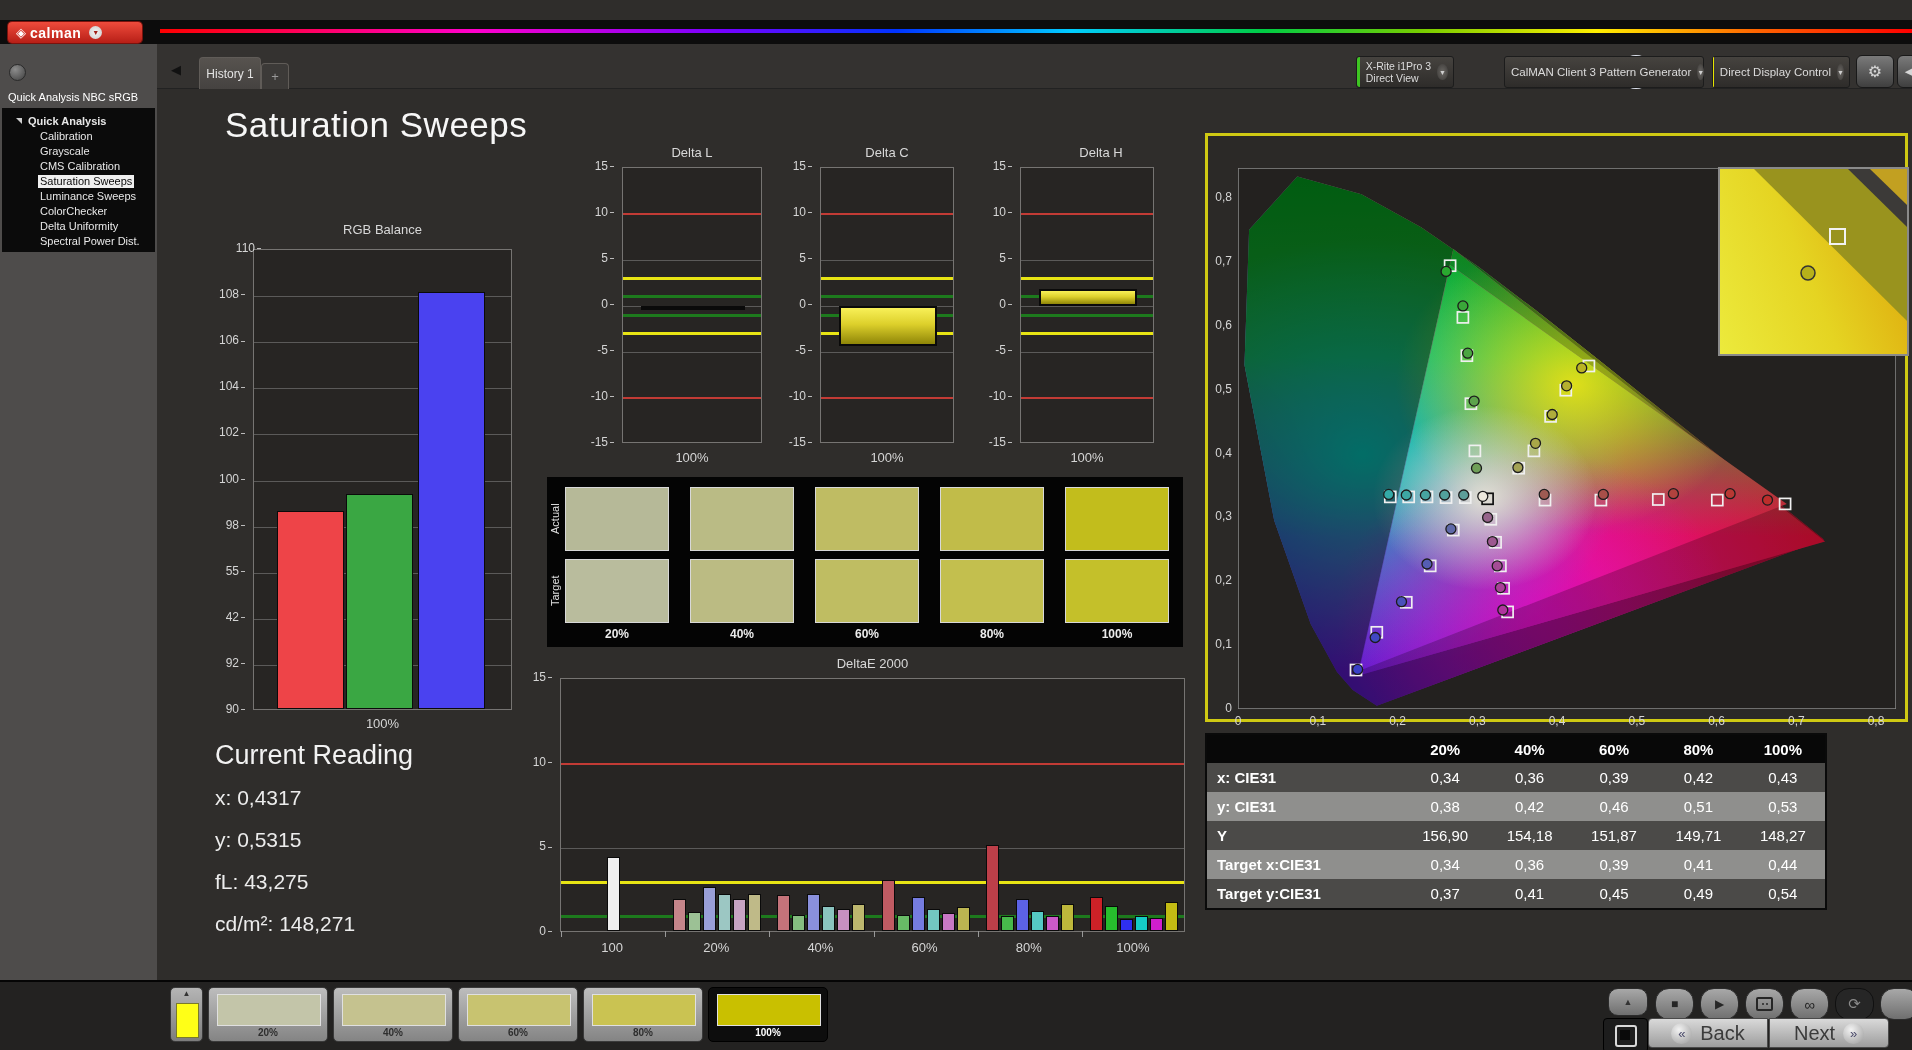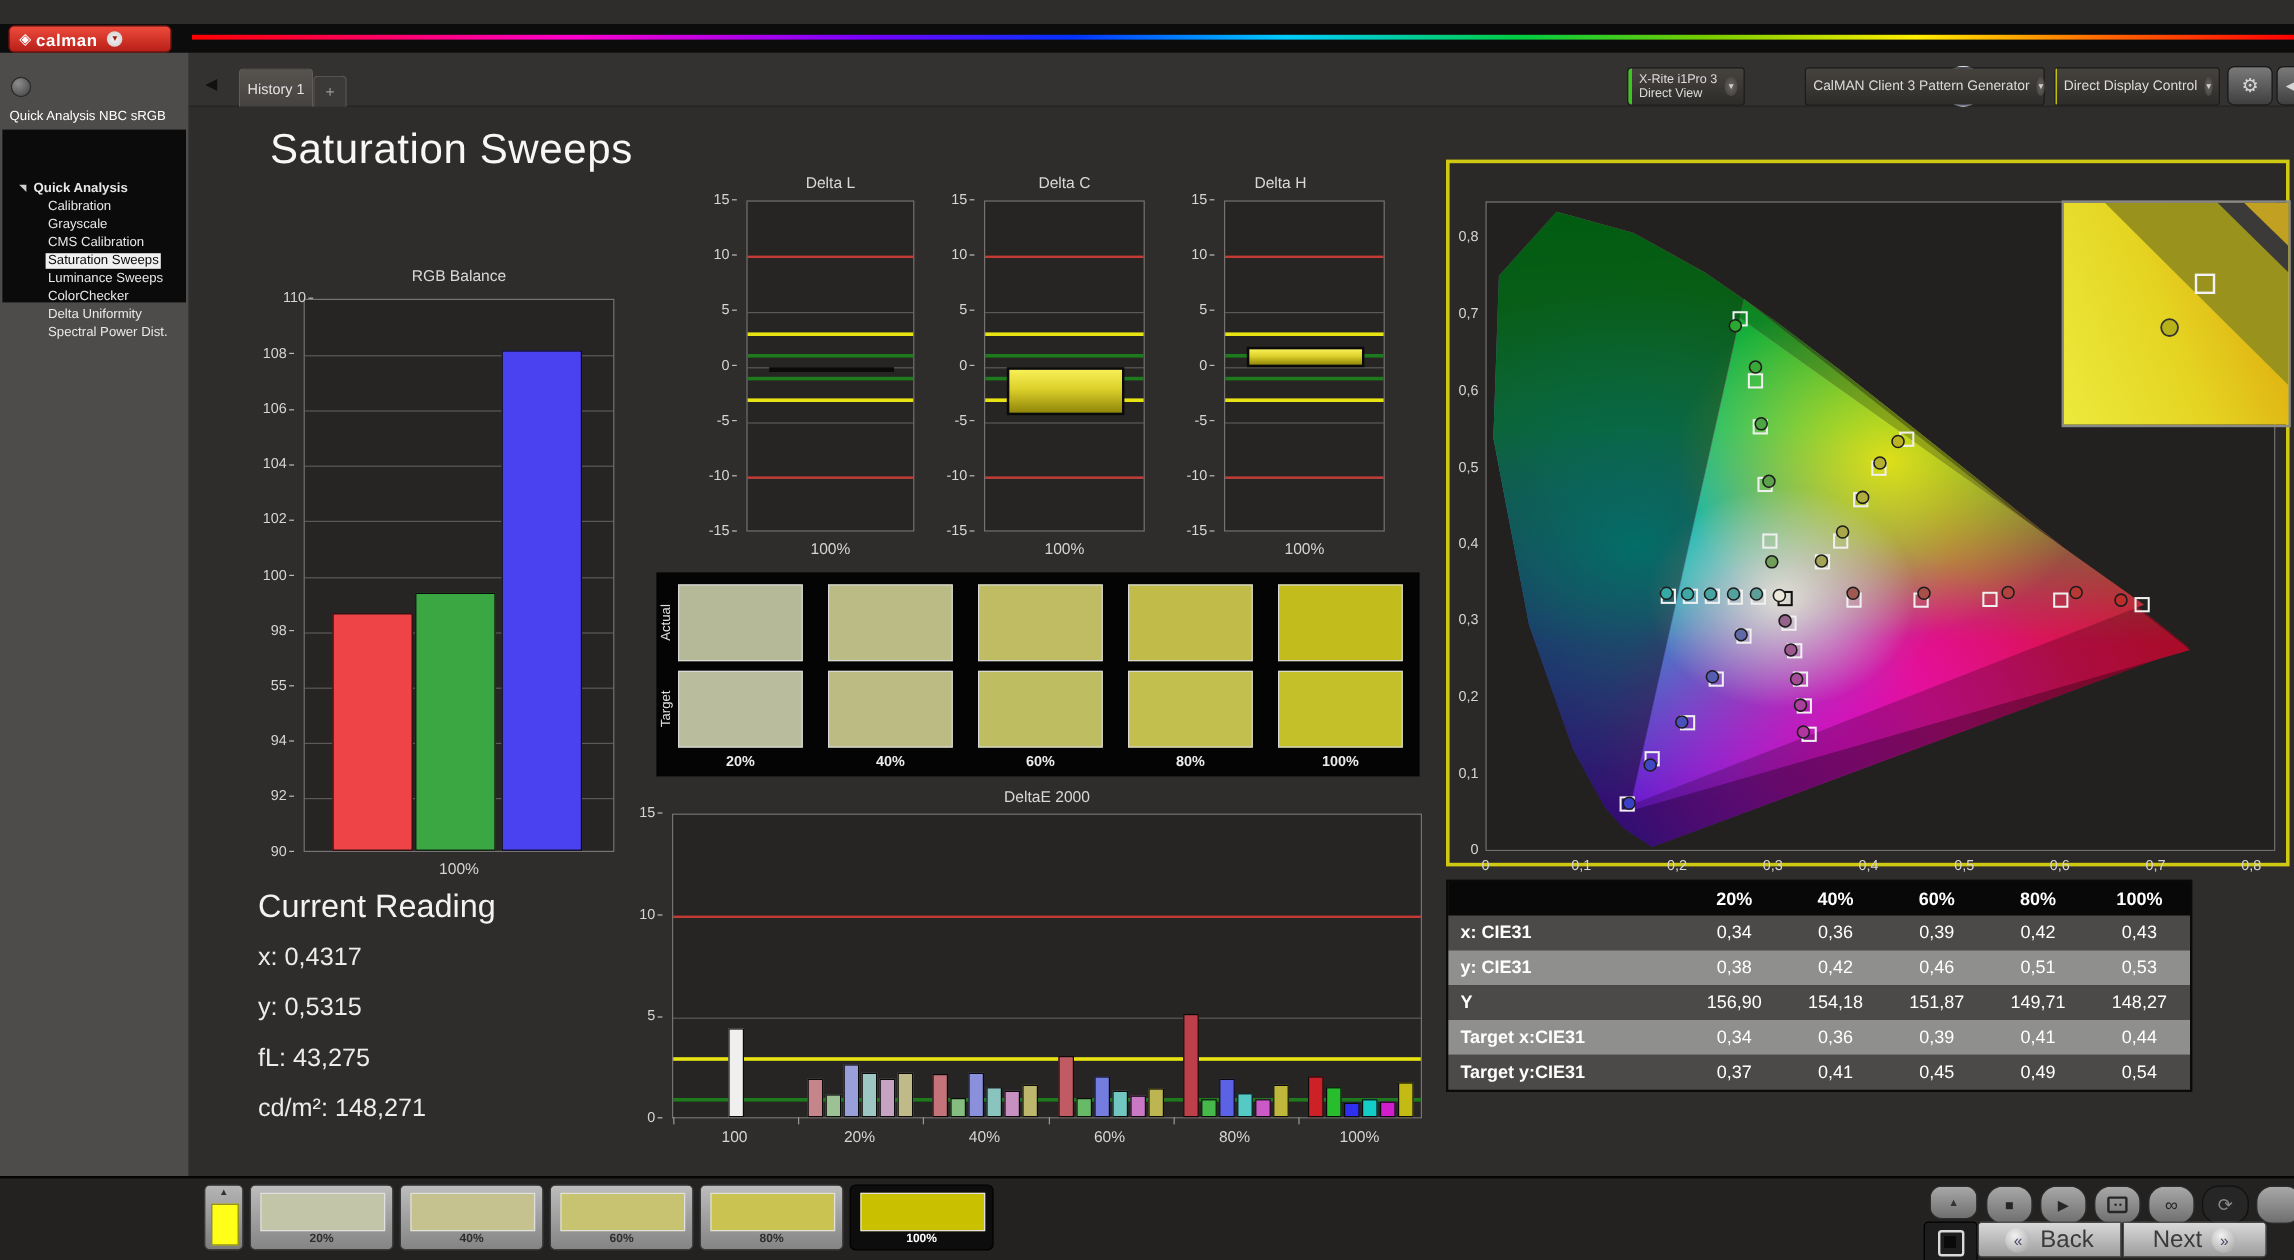--- a/index.html
+++ b/index.html
@@ -42,21 +42,21 @@
     color:#fff;font-size:11px;font-weight:700;display:flex;align-items:center;justify-content:center;}
   .sq-btn{position:absolute;top:11px;width:36px;height:31px;border-radius:6px;background:linear-gradient(#7a7a7a,#3f3f3f);
     border:1px solid #191919;color:#d6d6d6;font-size:16px;display:flex;align-items:center;justify-content:center;}
   
   #sidebar{position:absolute;left:0;top:44px;width:157px;height:936px;background:#4e4c4b;}
   #sb-radio{position:absolute;left:9px;top:20px;width:15px;height:15px;border-radius:50%;
     background:radial-gradient(circle at 35% 30%,#8d8d8d,#3f3f3f);border:1px solid #2a2a2a;}
   #sb-header{position:absolute;left:8px;top:47px;font-size:11px;color:#ffffff;white-space:nowrap;}
   #tree{position:absolute;left:2px;top:64px;width:153px;height:144px;background:#0b0b0b;color:#e8e8e8;font-size:11px;
     padding-top:6px;box-sizing:border-box;}
-  .tree-root{font-weight:700;padding:1px 0 2px 26px;position:relative;margin-top:36px;}
+  .tree-root{font-weight:700;padding:1px 0 2px 26px;position:relative;}
   .tree-root .tw{position:absolute;left:14px;top:4px;width:0;height:0;border-left:6px solid transparent;border-top:6px solid #cfcfcf;}
   .tree-item{padding:1px 0 1px 36px;line-height:13px;cursor:default;}
   .tree-item .lbl{display:inline-block;padding:0 2px;}
   .tree-item.selected .lbl{background:#f0f0f0;color:#0a0a0a;}
   
   .chart-title{position:absolute;color:#d8d8d8;font-size:13px;text-align:center;}
   .plot{position:absolute;background:#272523;border:1px solid #767472;box-sizing:border-box;}
   .gridline{position:absolute;left:0;right:0;height:1px;background:rgba(165,165,165,.42);}
   .limit{position:absolute;left:0;right:0;}
   .ytick{position:absolute;color:#d5d5d5;font-size:12px;text-align:right;width:42px;}
@@ -206,21 +206,21 @@
         <div class="vbar" style="left:164px;bottom:0;width:67px;height:417.2px;background:#4a42f0;"></div>
       </div>
       <div class="ytick" style="left:219px;top:241px;">110</div>
       <div class="ytick" style="left:203px;top:287.1px;">108</div>
       <div class="ytick" style="left:203px;top:333.2px;">106</div>
       <div class="ytick" style="left:203px;top:379.29999999999995px;">104</div>
       <div class="ytick" style="left:203px;top:425.4px;">102</div>
       <div class="ytick" style="left:203px;top:471.5px;">100</div>
       <div class="ytick" style="left:203px;top:517.5999999999999px;">98</div>
       <div class="ytick" style="left:203px;top:563.7px;">55</div>
-      <div class="ytick" style="left:203px;top:609.8px;">94</div>
+      <div class="ytick" style="left:203px;top:609.8px;">42</div>
       <div class="ytick" style="left:203px;top:655.9000000000001px;">92</div>
       <div class="ytick" style="left:203px;top:702px;">90</div>
       <div class="xlabel" style="left:253px;top:716px;width:259px;">100%</div>
     </div>
   <div id="delta-root">
       <div class="chart-title" style="left:622px;top:145px;width:140px;">Delta L</div>
       <div class="plot" style="left:622px;top:167px;width:140px;height:276px;">
         <div class="gridline" style="top:46.0px;"></div>
         <div class="gridline" style="top:92.0px;"></div>
         <div class="gridline" style="top:138.0px;"></div>
@@ -258,21 +258,21 @@
         <div class="vbar ybar" style="left:18px;width:98px;top:138.0px;height:39.6px;"></div>
       </div>
       <div class="ytick" style="left:770px;top:159px;">15</div>
       <div class="ytick" style="left:770px;top:205px;">10</div>
       <div class="ytick" style="left:770px;top:251px;">5</div>
       <div class="ytick" style="left:770px;top:297px;">0</div>
       <div class="ytick" style="left:770px;top:343px;">-5</div>
       <div class="ytick" style="left:770px;top:389px;">-10</div>
       <div class="ytick" style="left:770px;top:435px;">-15</div>
       <div class="xlabel" style="left:820px;top:450px;width:134px;">100%</div>
-      <div class="chart-title" style="left:1000px;top:145px;width:134px;">Delta H</div>
+      <div class="chart-title" style="left:1034px;top:145px;width:134px;">Delta H</div>
       <div class="plot" style="left:1020px;top:167px;width:134px;height:276px;">
         <div class="gridline" style="top:46.0px;"></div>
         <div class="gridline" style="top:92.0px;"></div>
         <div class="gridline" style="top:138.0px;"></div>
         <div class="gridline" style="top:184.0px;"></div>
         <div class="gridline" style="top:230.0px;"></div>
         <div class="limit" style="top:45.0px;height:2px;background:#c23b35;"></div>
         <div class="limit" style="top:229.0px;height:2px;background:#c23b35;"></div>
         <div class="limit" style="top:108.9px;height:3px;background:#e8e414;"></div>
         <div class="limit" style="top:164.1px;height:3px;background:#e8e414;"></div>

